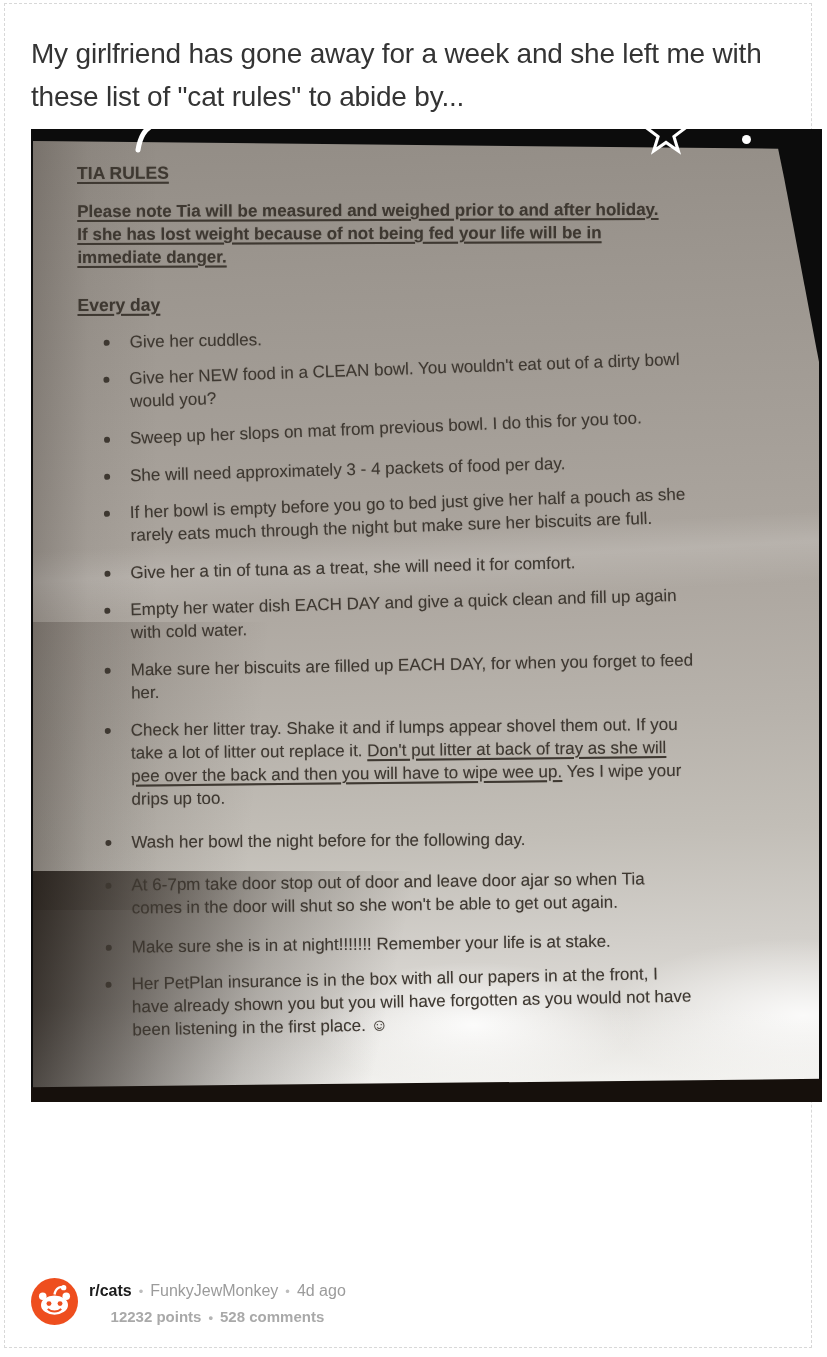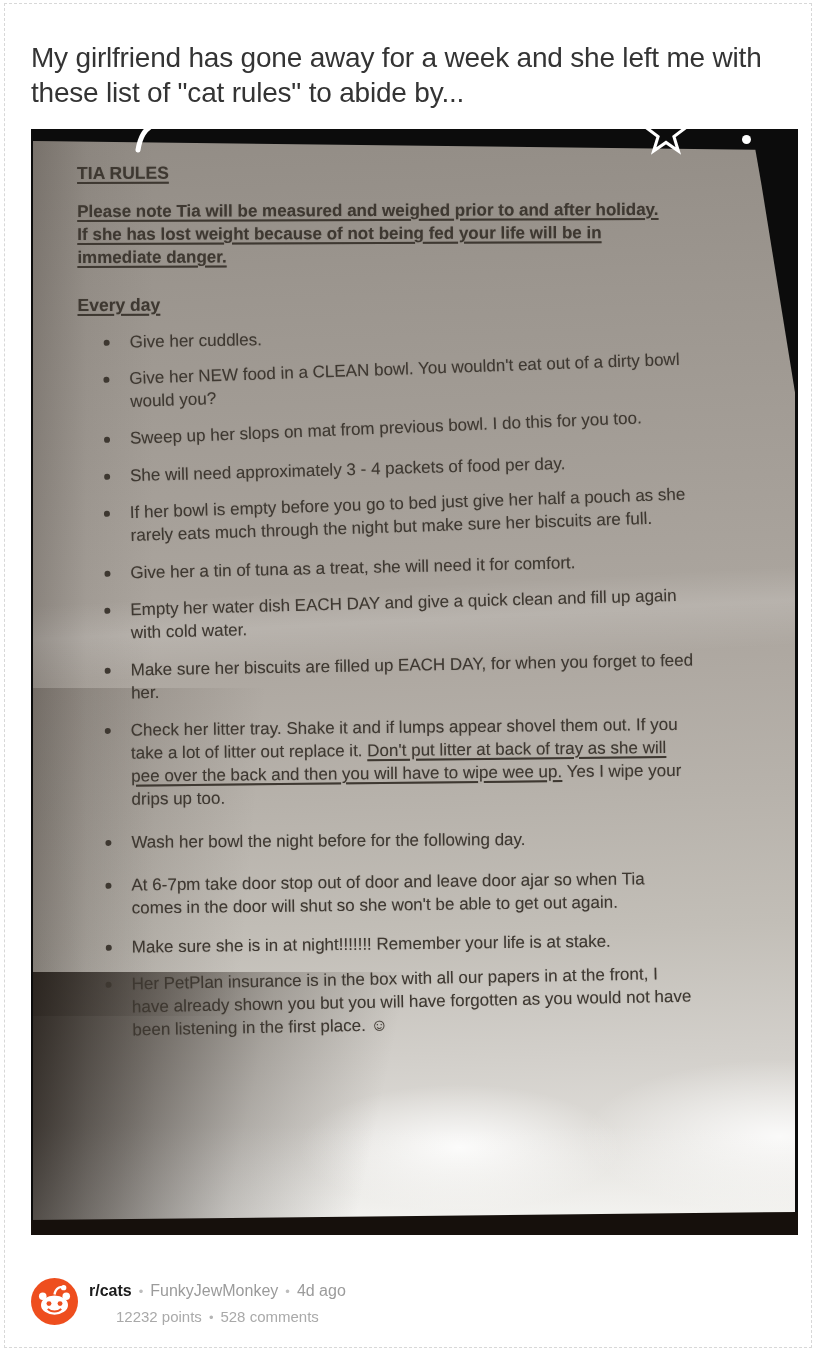--- a/index.html
+++ b/index.html
@@ -12,32 +12,33 @@
   }
   .card {
     position:absolute; left:4px; top:3px;
     width:808px; height:1345px;
     background:#fff;
     border:1px dashed #d8d8d8;
     box-sizing:border-box;
   }
   
   .title {
-    position:absolute; left:26px; top:36px;
+    position:absolute; left:26px; top:28px;
     width:762px; margin:0;
     font-size:28px; font-weight:400;
-    line-height:35px; letter-spacing:-0.2px;
+    line-height:43px; letter-spacing:-0.2px;
     color:var(--title-ink, #343434);
   }
   
   .photo {
     position:absolute; left:26px; top:125px;
-    width:767px; height:1106px; margin:0;
+    width:767px; height:973px; margin:0;
     background:#0c0c0c;
     overflow:hidden;
+    padding-left:24px;
   }
   .paper {
     position:absolute; left:2px; top:12px; right:3px; bottom:0;
     clip-path: polygon(0 0, 94.8% 0.8%, 95.6% 4%, 100% 23%, 100% 100%, 0 100%);
     background:
       linear-gradient(0deg, rgba(250,250,248,0.70) 0%, rgba(250,250,248,0) 10%),
       radial-gradient(230px 90px at 56% 92%, rgba(255,255,255,0.90), rgba(255,255,255,0) 70%),
       radial-gradient(280px 110px at 98% 91%, rgba(255,255,255,0.85), rgba(255,255,255,0) 70%),
       linear-gradient(90deg, rgba(40,33,28,0.25) 0%, rgba(40,33,28,0.07) 7%, rgba(0,0,0,0) 16%),
       linear-gradient(177deg, rgba(255,255,255,0) 41%, rgba(255,255,255,0.15) 44%, rgba(255,255,255,0) 48%),
@@ -110,21 +111,21 @@
   .avatar .bg { fill:var(--accent-orange, #ee4e1e); }
   .avatar .face { fill:#fff; }
   .avatar .feat { fill:var(--accent-orange, #ee4e1e); }
   .avatar .stroke-feat { stroke:var(--accent-orange, #ee4e1e); fill:none; }
   .avatar .antenna { stroke:#fff; fill:none; }
   .meta { padding-top:4px; }
   .meta-line1 { font-size:16px; color:var(--meta-gray, #9b9b9b); }
   .meta-line1 .sub { color:#1b1b1b; font-weight:700; cursor:pointer; }
   .meta-line1 .author { cursor:pointer; }
   .sep { color:#bdbdbd; margin:0 7px; font-size:13px; }
-  .meta-line2 { margin-top:8px; font-size:15px; color:#a9a9a9; }
+  .meta-line2 { margin-top:8px; font-size:15px; color:#a9a9a9;font-weight:bold; }
   .sep2 { margin:0 7px; font-size:13px; color:#b5b5b5; }
 </style>
 </head>
 <body>
 
 <div class="card">
 
   <h1 class="title">My girlfriend has gone away for a week and she left me with these list of "cat rules" to abide by...</h1>
 
   <figure class="photo">

